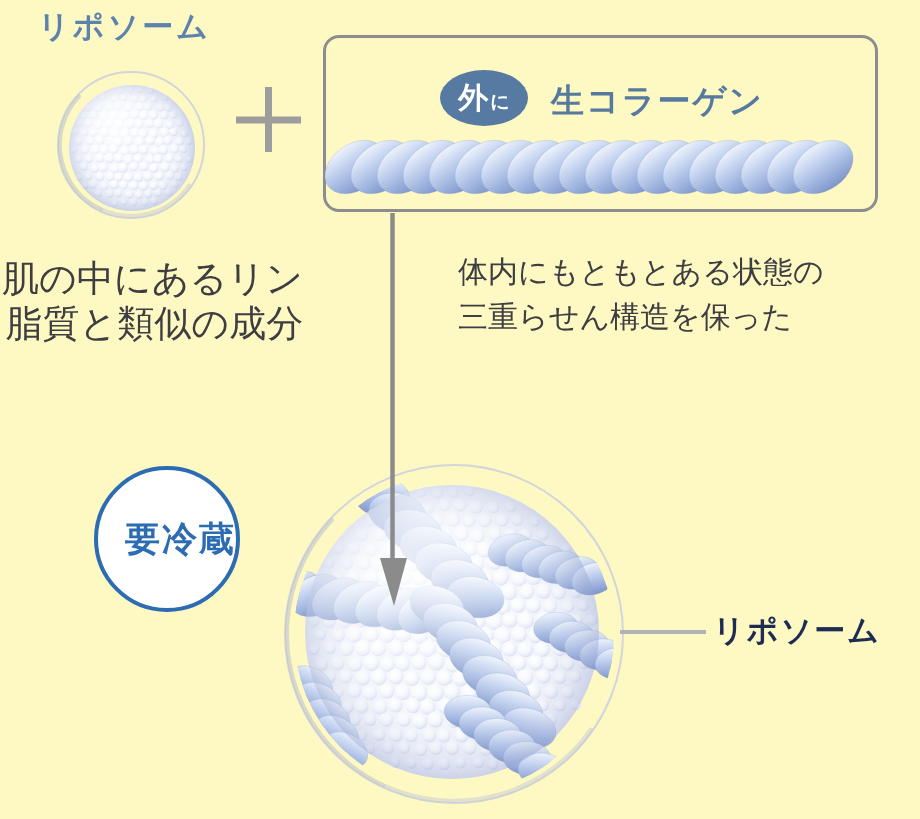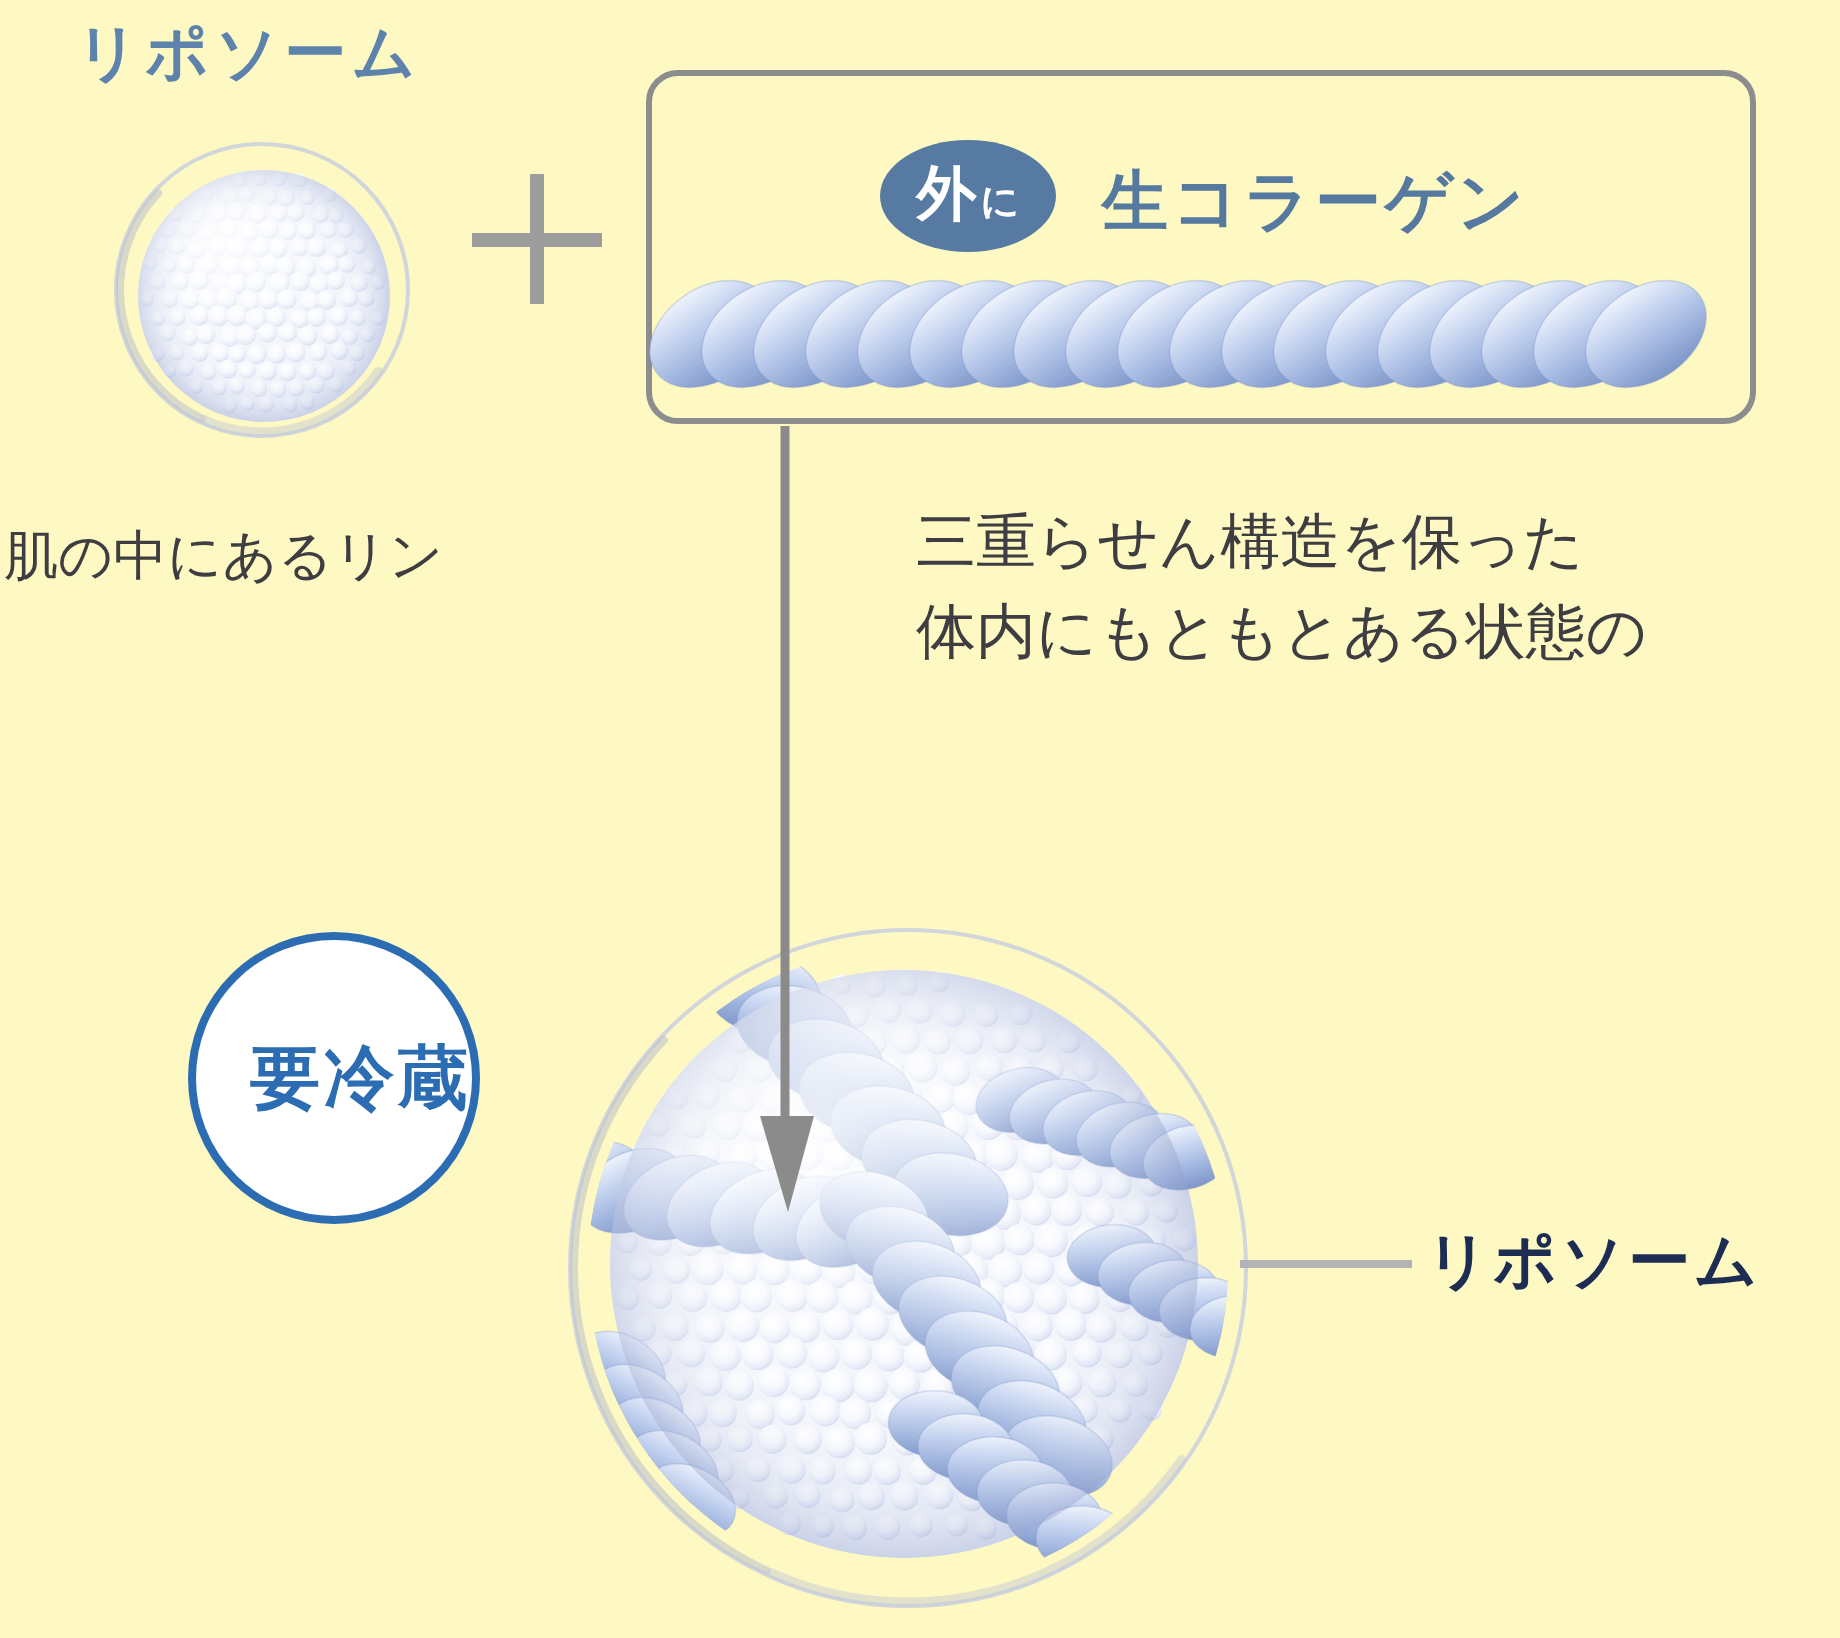--- a/index.html
+++ b/index.html
@@ -23,21 +23,21 @@
     justify-content:center;z-index:2;
   }
   .badge .big{font-size:30px;font-weight:700;line-height:1;}
   .badge .small{font-size:19px;font-weight:600;line-height:1;margin:7px 0 0 2px;}
   .box-title{
     left:551px;top:79px;font-size:33px;font-weight:700;letter-spacing:2px;
     color:var(--collagen-blue,#56799f);z-index:2;white-space:nowrap;
   }
   .caption{color:var(--caption-gray,#3d3d42);z-index:2;white-space:nowrap;}
   .caption span{display:block;}
-  .caption-left{left:2px;top:256px;font-size:27px;line-height:45px;text-align:right;}
+  .caption-left{left:2px;top:256px;font-size:37px;line-height:45px;text-align:right;}
   .caption-right{left:458px;top:249px;font-size:30px;line-height:45px;}
   .refrig{
     left:94px;top:466px;width:146px;height:146px;box-sizing:border-box;
     border:4px solid var(--refrig-blue,#2b6cb2);border-radius:50%;
     display:flex;align-items:center;justify-content:flex-end;z-index:2;background:#fff;
   }
   .refrig span{
     font-size:35px;font-weight:600;letter-spacing:2px;color:var(--refrig-blue,#2b6cb2);
     white-space:nowrap;
   }
@@ -612,25 +612,26 @@
 
   <div class="abs badge">
     <span class="big">外</span>
     <span class="small">に</span>
   </div>
 
   <div class="abs box-title">生コラーゲン</div>
 
   <div class="abs caption caption-left">
     <span>肌の中にあるリン</span>
+    <span>脂質と類似の成分</span>
   </div>
 
   <div class="abs caption caption-right">
+    <span>体内にもともとある状態の</span>
     <span>三重らせん構造を保った</span>
-    <span>体内にもともとある状態の</span>
   </div>
 
   <div class="abs refrig">
     <span>要冷蔵</span>
   </div>
 
   <div class="abs label-bottom">リポソーム</div>
 </div>
 
 </body></html>

